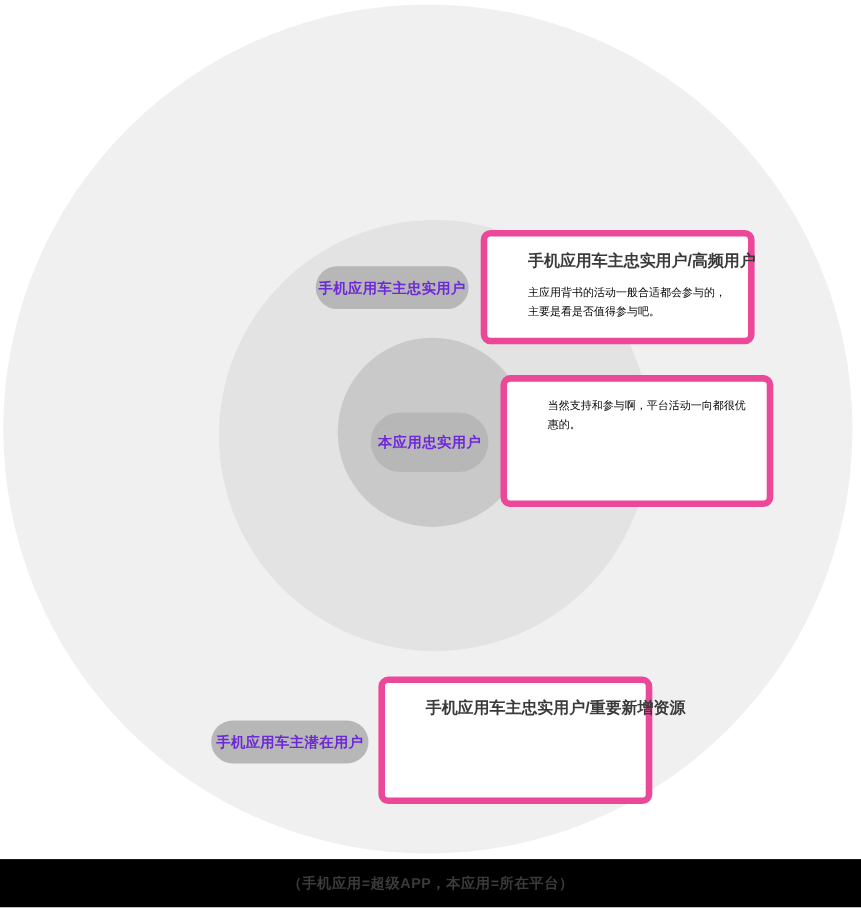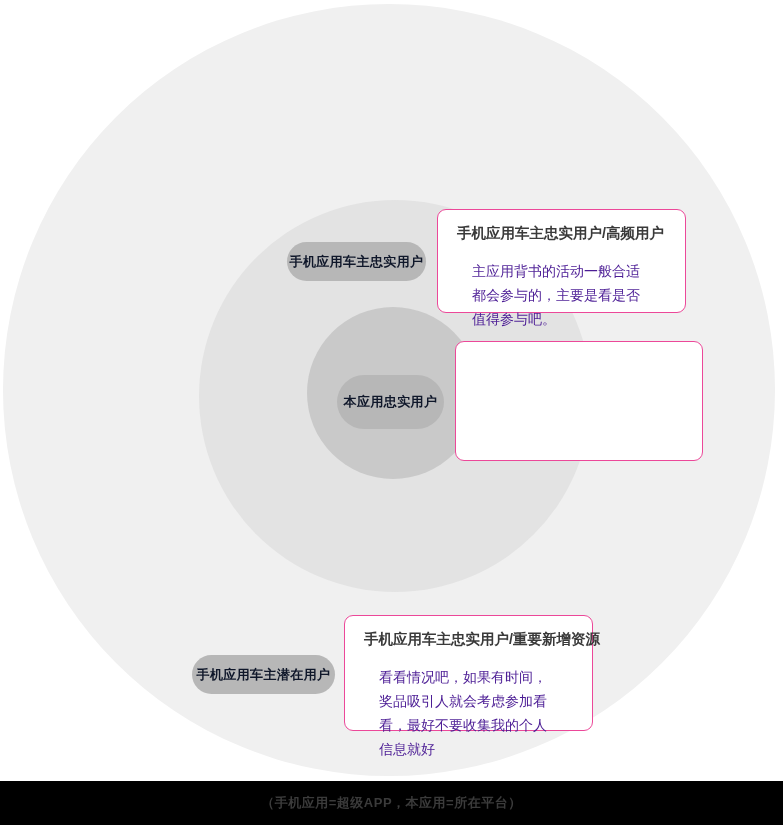--- a/index.html
+++ b/index.html
@@ -52,21 +52,21 @@
     background: #c9c9c9;
   }
 
   
   .pill {
     position: absolute;
     display: flex;
     align-items: center;
     justify-content: center;
     background: #b7b7b7;
-    color: #0f172a;
+    color: #6d28d9;
     border-radius: 999px;
     font-size: 13px;
     font-weight: bold;
     letter-spacing: 0.4px;
     white-space: nowrap;
     box-sizing: border-box;
     z-index: 5;
   }
   #pill-0 {
     left: 287px;
@@ -85,39 +85,39 @@
     top: 655px;
     width: 143px;
     height: 39px;
     text-align: center;
   }
 
   
   .card {
     position: absolute;
     background: #ffffff;
-    border: 1px solid #ec4899;
+    border: 6px solid #ec4899;
     border-radius: 9px;
     box-sizing: border-box;
-    padding: 14px 18px 14px 19px;
+    padding: 14px 18px 14px 37px;
     z-index: 10;
   }
   .card-title {
     font-size: 14.5px;
     font-weight: bold;
     color: #3a3a3a;
     line-height: 1.35;
     margin: 0 0 9px 0;
     white-space: nowrap;
   }
   .card-body {
-    font-size: 14px;
-    color: #4c1d95;
+    font-size: 10px;
+    color: #000000;
     line-height: 1.72;
-    margin: 15px;
+    margin: 0;
   }
   #card-0 {
     left: 437px;
     top: 209px;
     width: 249px;
     height: 104px;
   }
   #card-1 {
     left: 455px;
     top: 341px;
@@ -170,28 +170,28 @@
   <div class="card" id="card-0">
     <p class="card-title">手机应用车主忠实用户/高频用户</p>
     <p class="card-body">主应用背书的活动一般合适都会参与的，主要是看是否值得参与吧。</p>
   </div>
 
   <div class="pill" id="pill-1">
     <span>本应用忠实用户</span>
   </div>
 
   <div class="card" id="card-1">
+    <p class="card-body">当然支持和参与啊，平台活动一向都很优惠的。</p>
   </div>
 
   <div class="pill" id="pill-2">
     <span>手机应用车主潜在用户</span>
   </div>
 
   <div class="card" id="card-2">
     <p class="card-title">手机应用车主忠实用户/重要新增资源</p>
-    <p class="card-body">看看情况吧，如果有时间，奖品吸引人就会考虑参加看看，最好不要收集我的个人信息就好</p>
   </div>
 
   <div id="footer">
     <span id="footer-text">（手机应用=超级APP，本应用=所在平台）</span>
   </div>
 
 </div>
 
 </body></html>

